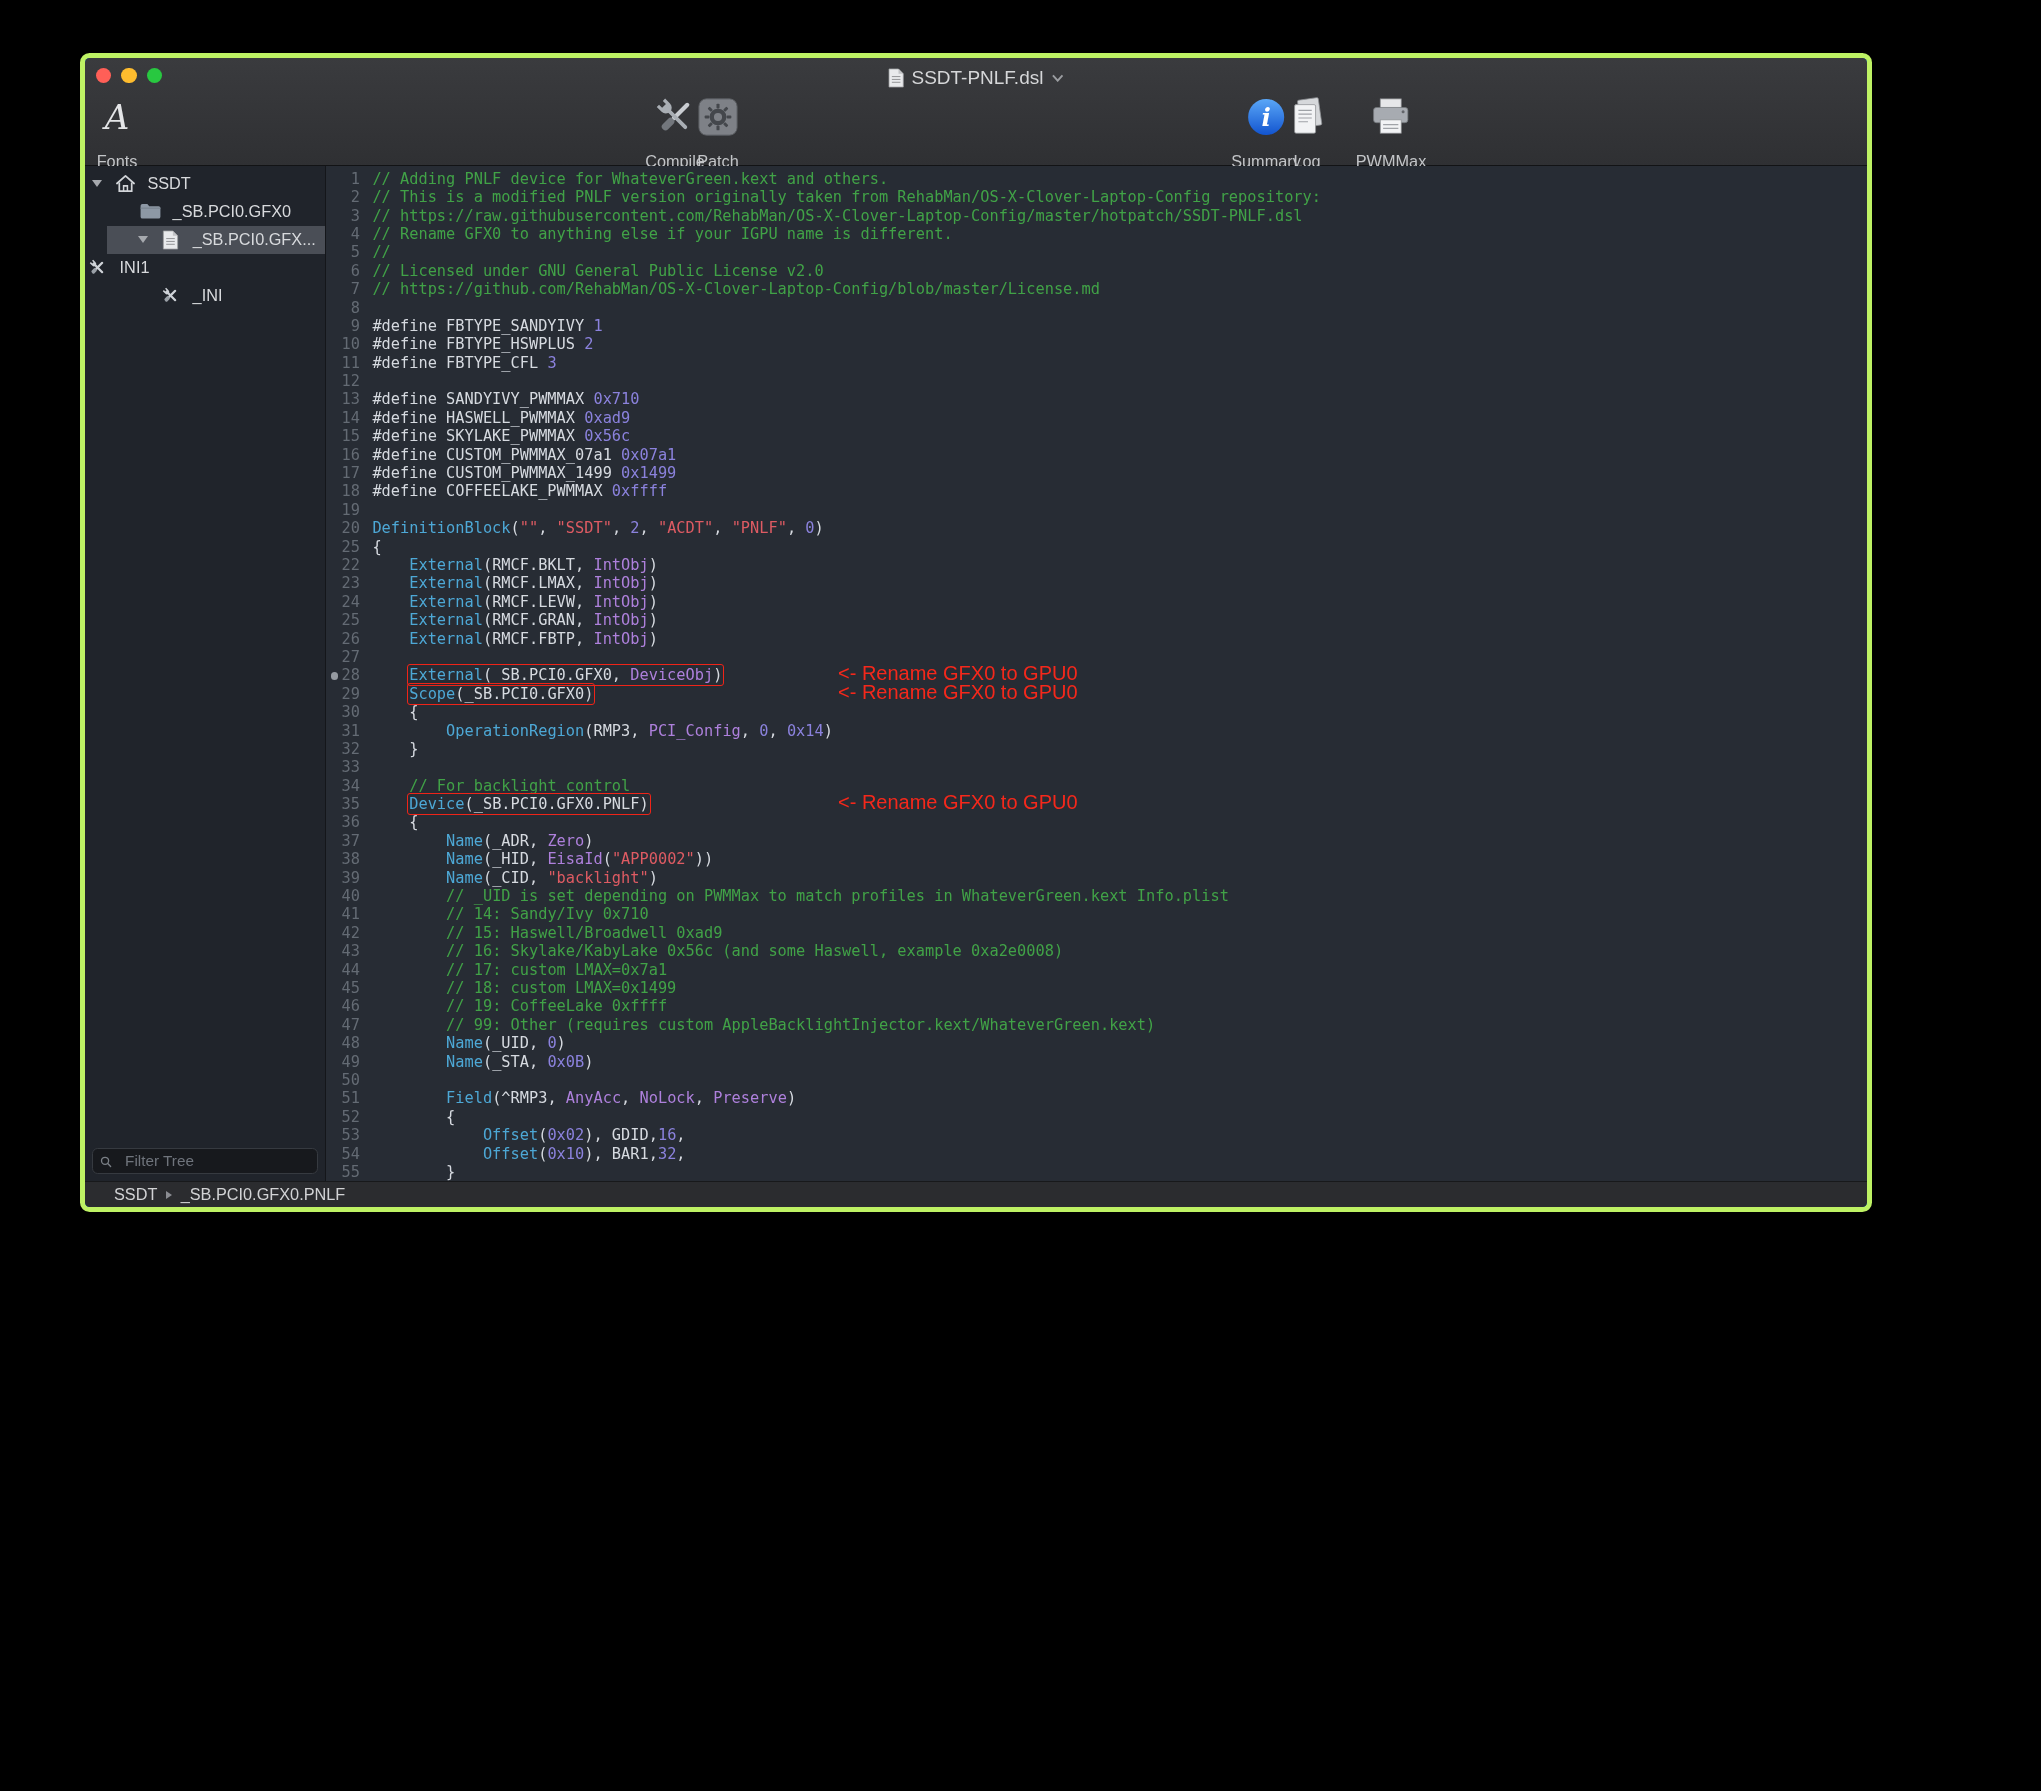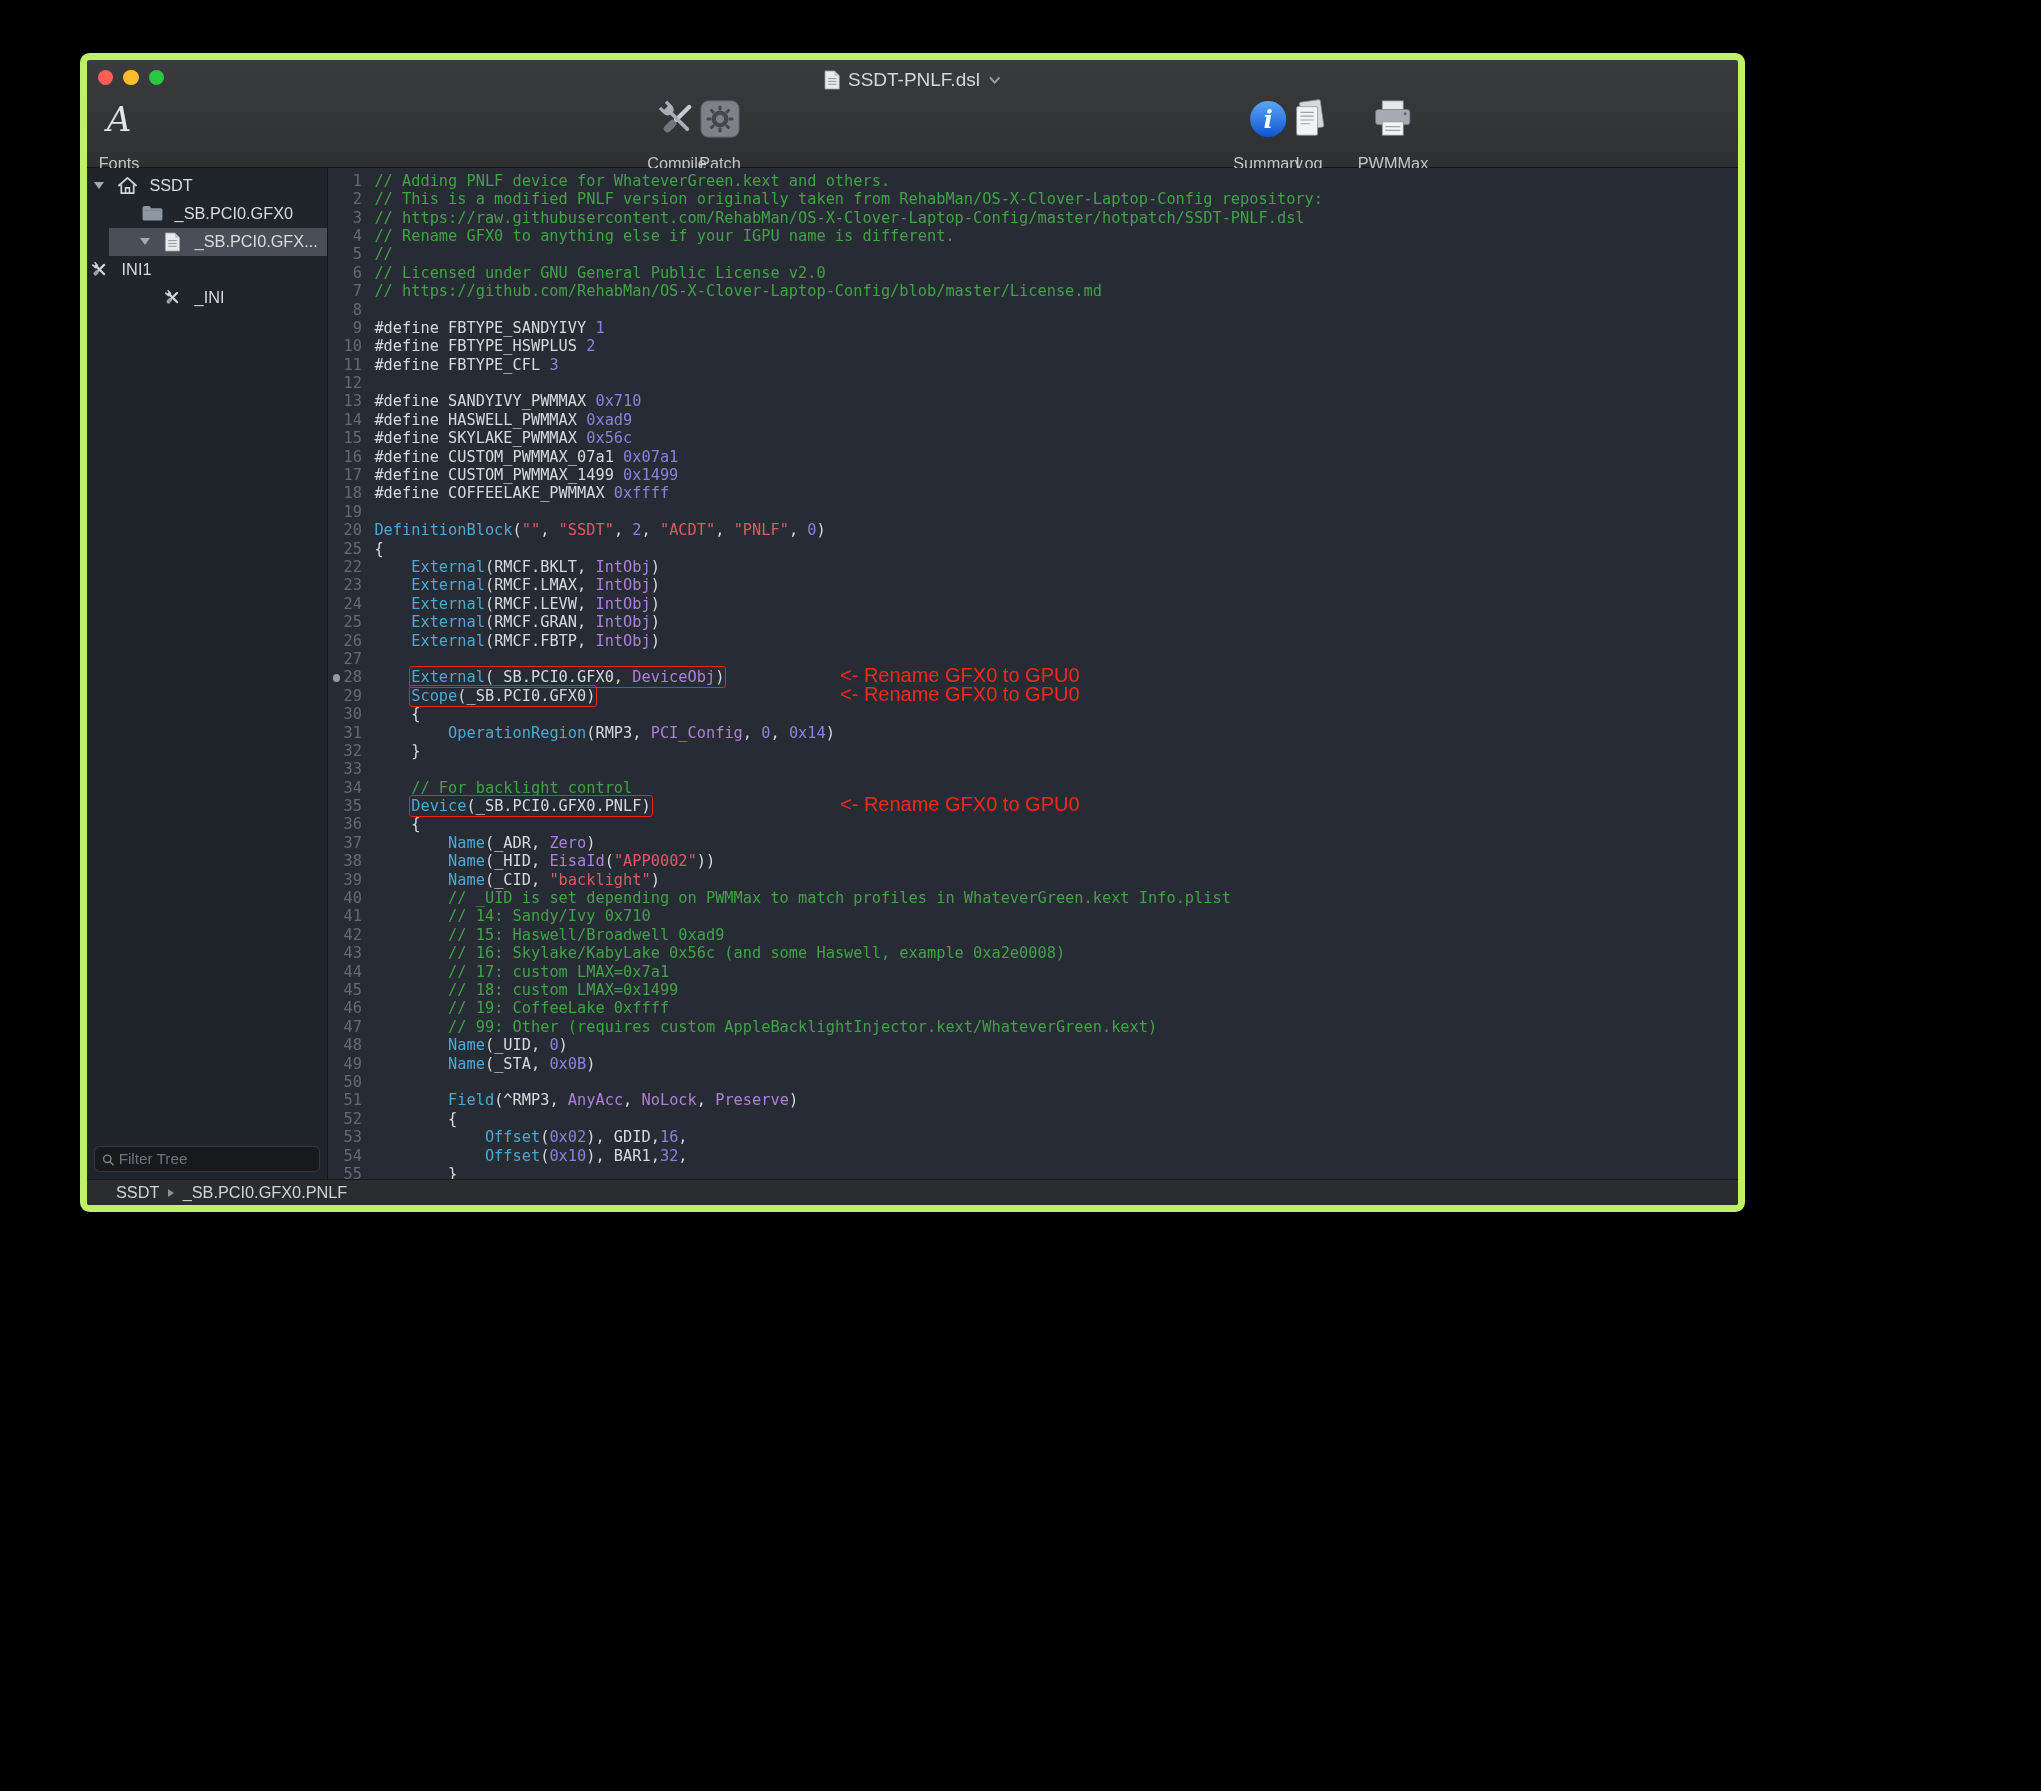--- a/index.html
+++ b/index.html
@@ -3,23 +3,23 @@
 <meta charset="utf-8">
 <style>
   * { margin:0; padding:0; box-sizing:border-box; }
   html,body { background:#000; }
   body {
     position:relative; width:2042px; height:1791px; overflow:hidden;
     font-family:"Liberation Sans", sans-serif;
   }
 
   .window {
-    position:absolute; left:80px; top:53px; width:1665px; height:1159px;
+    position:absolute; left:80px; top:53px; width:1792px; height:1159px;
     border-radius:9.6px; overflow:hidden; background:#0ea5e9;
-    border:7px solid #bef264; display:flex; flex-direction:column;
+    border:5px solid #bef264; display:flex; flex-direction:column;
   }
 
   
   .header {
     flex:0 0 108px; position:relative;
     background:linear-gradient(#3a3b3e, #2f3033);
     border-bottom:1px solid #121315;
   }
   .titlebar { height:34px; display:flex; align-items:center; justify-content:center; position:relative; }
   .traffic { position:absolute; left:10.5px; top:9.6px; display:flex; gap:10.5px; }
@@ -47,21 +47,21 @@
   .tree-row { height:28px; display:flex; align-items:center; font-size:16.3px; color:#d8dadd; white-space:nowrap; }
   .tree-row.selected { background:#4a4e56;margin-left:22px; }
   .disclosure { width:11.5px; margin-right:9.6px; display:flex; justify-content:center; }
   .disclosure::after { content:''; width:0; height:0; border-left:5.7px solid transparent; border-right:5.7px solid transparent; border-top:7.6px solid #a6a9ae; }
   .tree-icon { width:25px; display:flex; justify-content:center; align-items:center; }
   .tree-label { margin-left:9.6px; }
 
   .filter {
     position:absolute; left:6.7px; right:6.7px; bottom:6.7px; height:26px;
     background:#17191d; border:1px solid #363a40; border-radius:5.7px;
-    display:flex; align-items:center; padding:0 7.6px; gap:4px;
+    display:flex; align-items:center; padding:0 7.6px; gap:13px;
   }
   .filter input { background:transparent; border:none; outline:none; color:#cfd1d4; font-size:15.3px; width:100%; font-family:"Liberation Sans",sans-serif; }
   .filter input::placeholder { color:#6f747c; }
 
   .editor {
     flex:1; position:relative; overflow:hidden; background:#272c34; padding-top:3.8px;
     font-family:"DejaVu Sans Mono","Liberation Mono",monospace;
     font-size:15.3px; line-height:18.4px;
   }
   .code-line { position:relative; white-space:pre; height:18.4px; }

